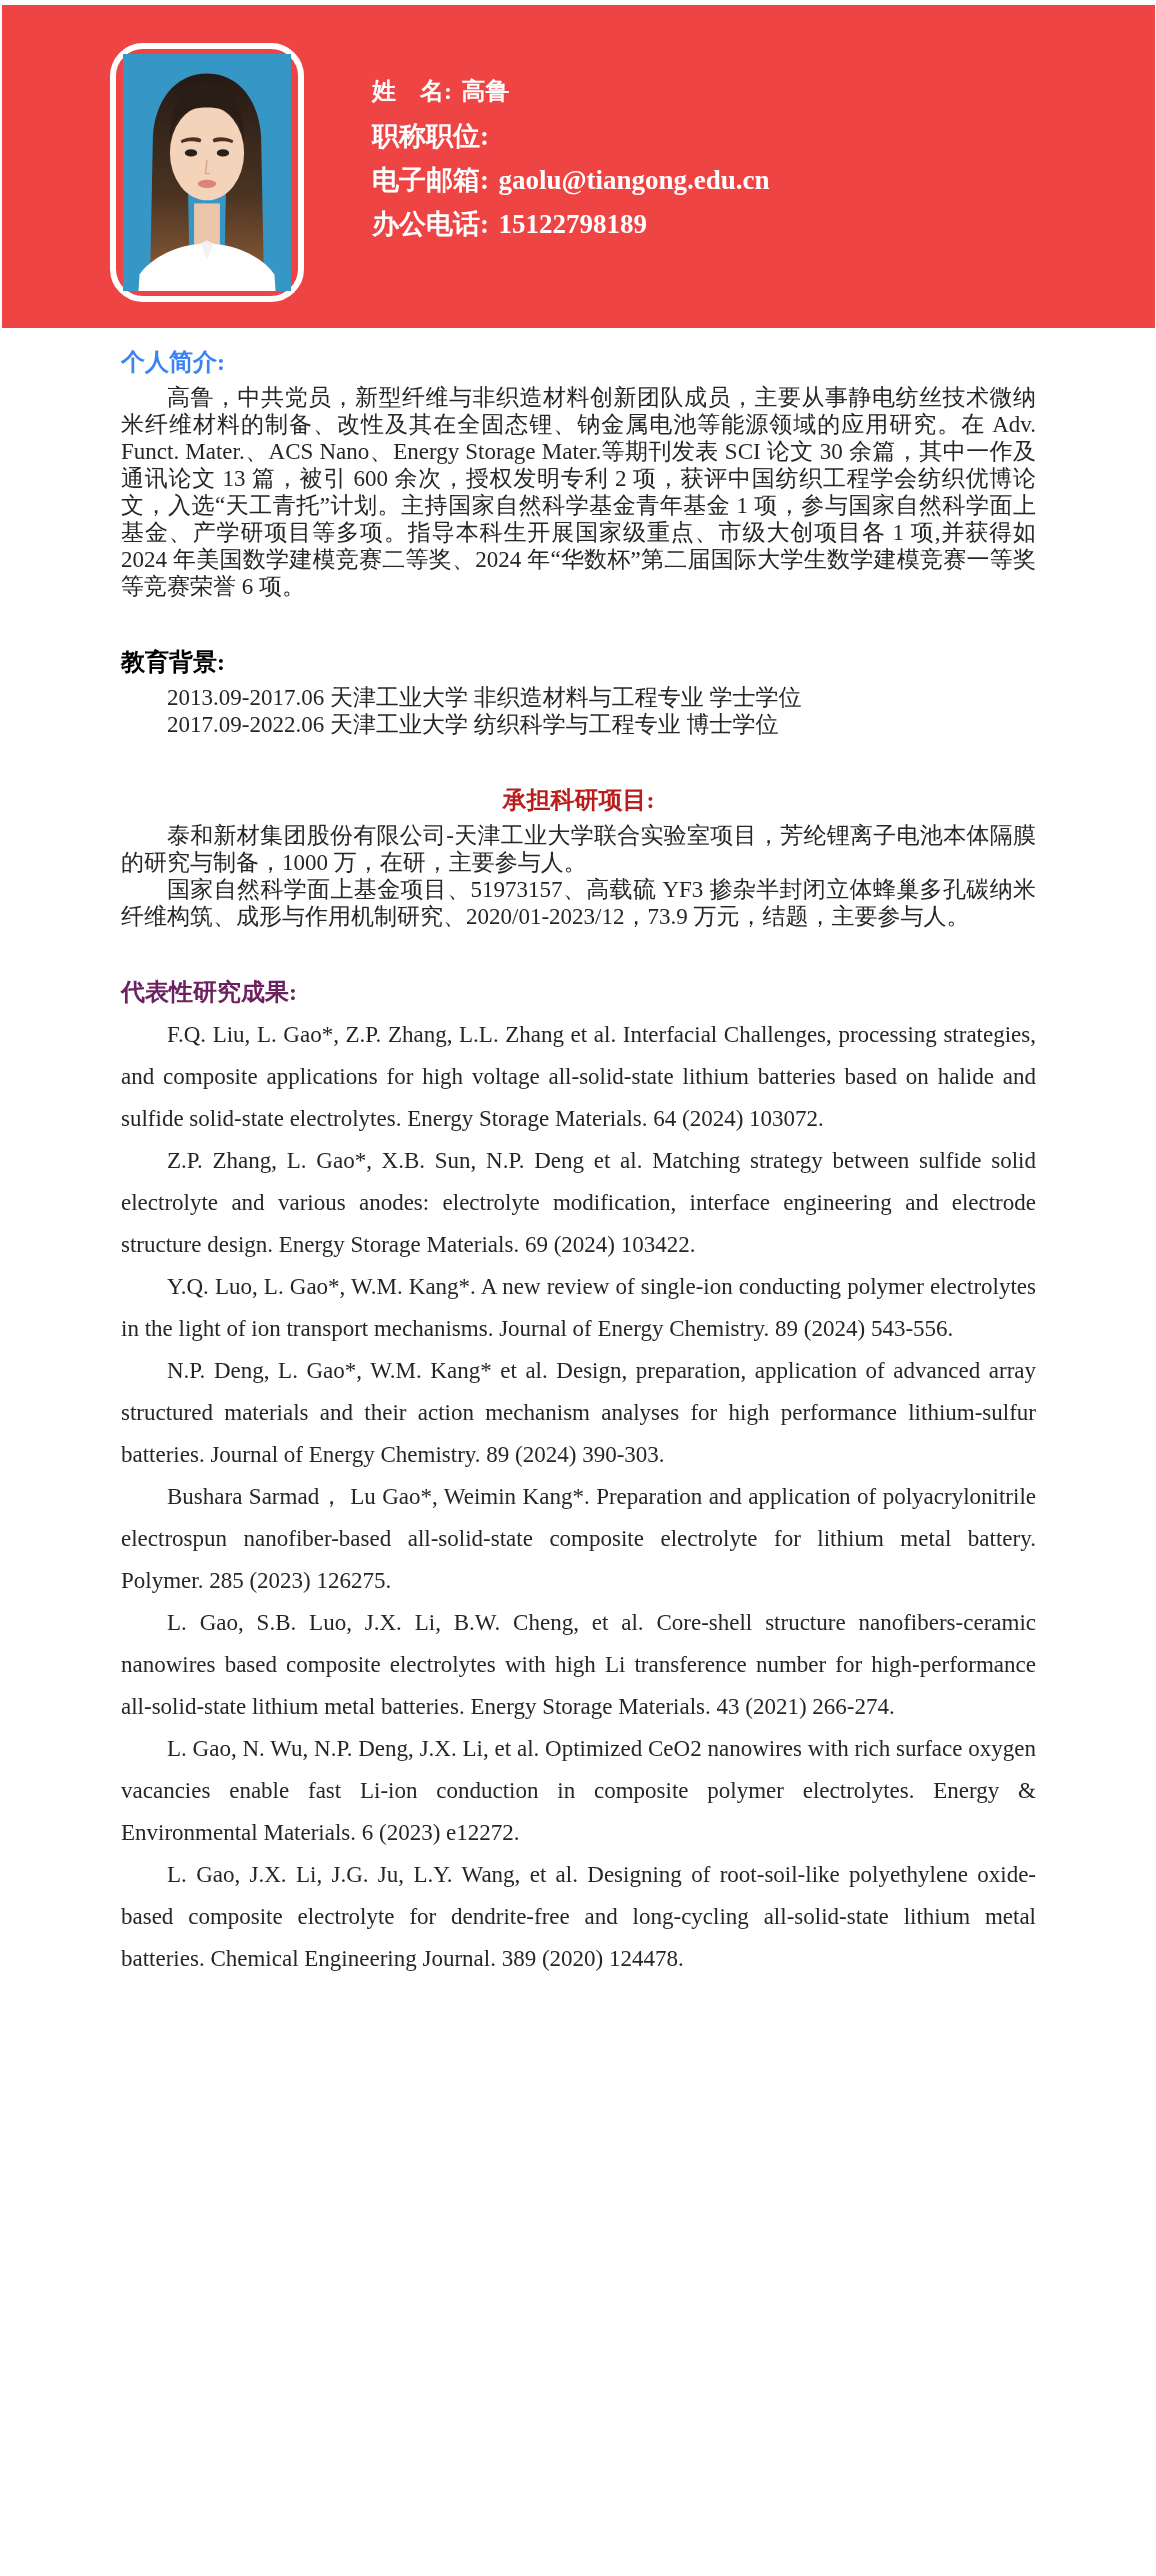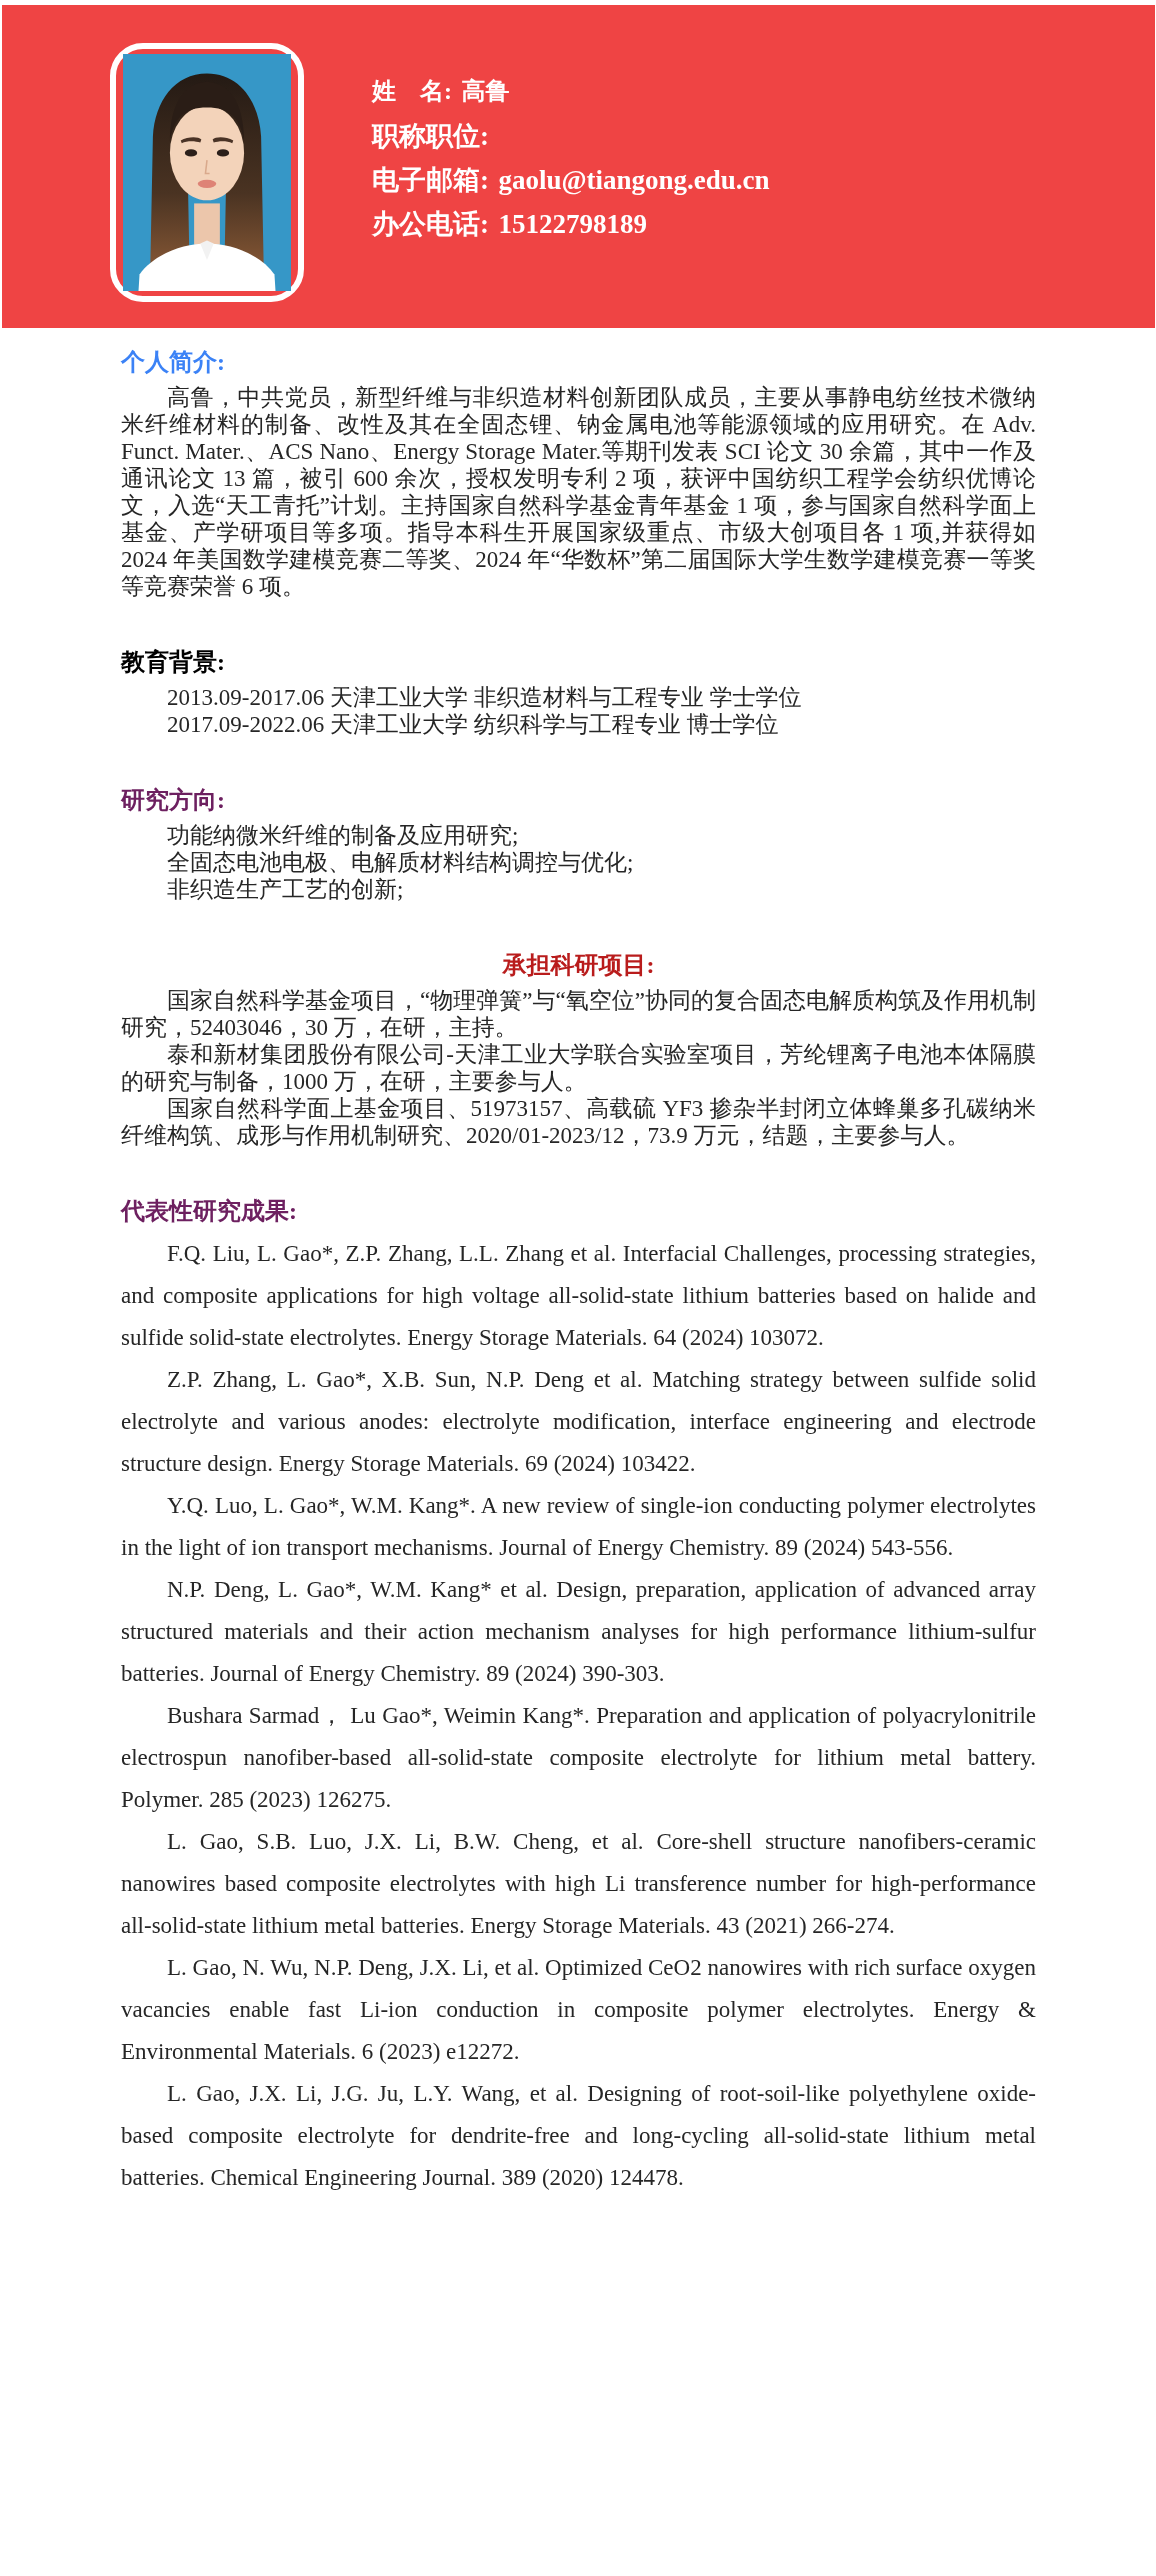--- a/index.html
+++ b/index.html
@@ -127,29 +127,22 @@
   <div class="content">
       <div class="section section-profile">
         <h2 style="color: #3b82f6;">个人简介:</h2>
         <p>高鲁，中共党员，新型纤维与非织造材料创新团队成员，主要从事静电纺丝技术微纳米纤维材料的制备、改性及其在全固态锂、钠金属电池等能源领域的应用研究。在 Adv. Funct. Mater.、ACS Nano、Energy Storage Mater.等期刊发表 SCI 论文 30 余篇，其中一作及通讯论文 13 篇，被引 600 余次，授权发明专利 2 项，获评中国纺织工程学会纺织优博论文，入选“天工青托”计划。主持国家自然科学基金青年基金 1 项，参与国家自然科学面上基金、产学研项目等多项。指导本科生开展国家级重点、市级大创项目各 1 项,并获得如 2024 年美国数学建模竞赛二等奖、2024 年“华数杯”第二届国际大学生数学建模竞赛一等奖等竞赛荣誉 6 项。</p>
       </div>
       <div class="section section-education">
         <h2 style="color: #000000;">教育背景:</h2>
         <p>2013.09-2017.06 天津工业大学 非织造材料与工程专业 学士学位</p>
         <p>2017.09-2022.06 天津工业大学 纺织科学与工程专业 博士学位</p>
       </div>
-      <div class="section section-research">
-        <h2 style="color: rgb(109, 32, 96);">研究方向:</h2>
-        <p>功能纳微米纤维的制备及应用研究;</p>
-        <p>全固态电池电极、电解质材料结构调控与优化;</p>
-        <p>非织造生产工艺的创新;</p>
-      </div>
       <div class="section section-projects">
         <h2 style="color: #b91c1c; text-align: center;">承担科研项目:</h2>
-        <p>国家自然科学基金项目，“物理弹簧”与“氧空位”协同的复合固态电解质构筑及作用机制研究，52403046，30 万，在研，主持。</p>
         <p>泰和新材集团股份有限公司-天津工业大学联合实验室项目，芳纶锂离子电池本体隔膜的研究与制备，1000 万，在研，主要参与人。</p>
         <p>国家自然科学面上基金项目、51973157、高载硫 YF3 掺杂半封闭立体蜂巢多孔碳纳米纤维构筑、成形与作用机制研究、2020/01-2023/12，73.9 万元，结题，主要参与人。</p>
       </div>
       <div class="section section-publications">
         <h2 style="color: rgb(109, 32, 96);">代表性研究成果:</h2>
         <p>F.Q. Liu, L. Gao*, Z.P. Zhang, L.L. Zhang et al. Interfacial Challenges, processing strategies, and composite applications for high voltage all-solid-state lithium batteries based on halide and sulfide solid-state electrolytes. Energy Storage Materials. 64 (2024) 103072.</p>
         <p>Z.P. Zhang, L. Gao*, X.B. Sun, N.P. Deng et al. Matching strategy between sulfide solid electrolyte and various anodes: electrolyte modification, interface engineering and electrode structure design. Energy Storage Materials. 69 (2024) 103422.</p>
         <p>Y.Q. Luo, L. Gao*, W.M. Kang*. A new review of single-ion conducting polymer electrolytes in the light of ion transport mechanisms. Journal of Energy Chemistry. 89 (2024) 543-556.</p>
         <p>N.P. Deng, L. Gao*, W.M. Kang* et al. Design, preparation, application of advanced array structured materials and their action mechanism analyses for high performance lithium-sulfur batteries. Journal of Energy Chemistry. 89 (2024) 390-303.</p>
         <p>Bushara Sarmad， Lu Gao*, Weimin Kang*. Preparation and application of polyacrylonitrile electrospun nanofiber-based all-solid-state composite electrolyte for lithium metal battery. Polymer. 285 (2023) 126275.</p>

